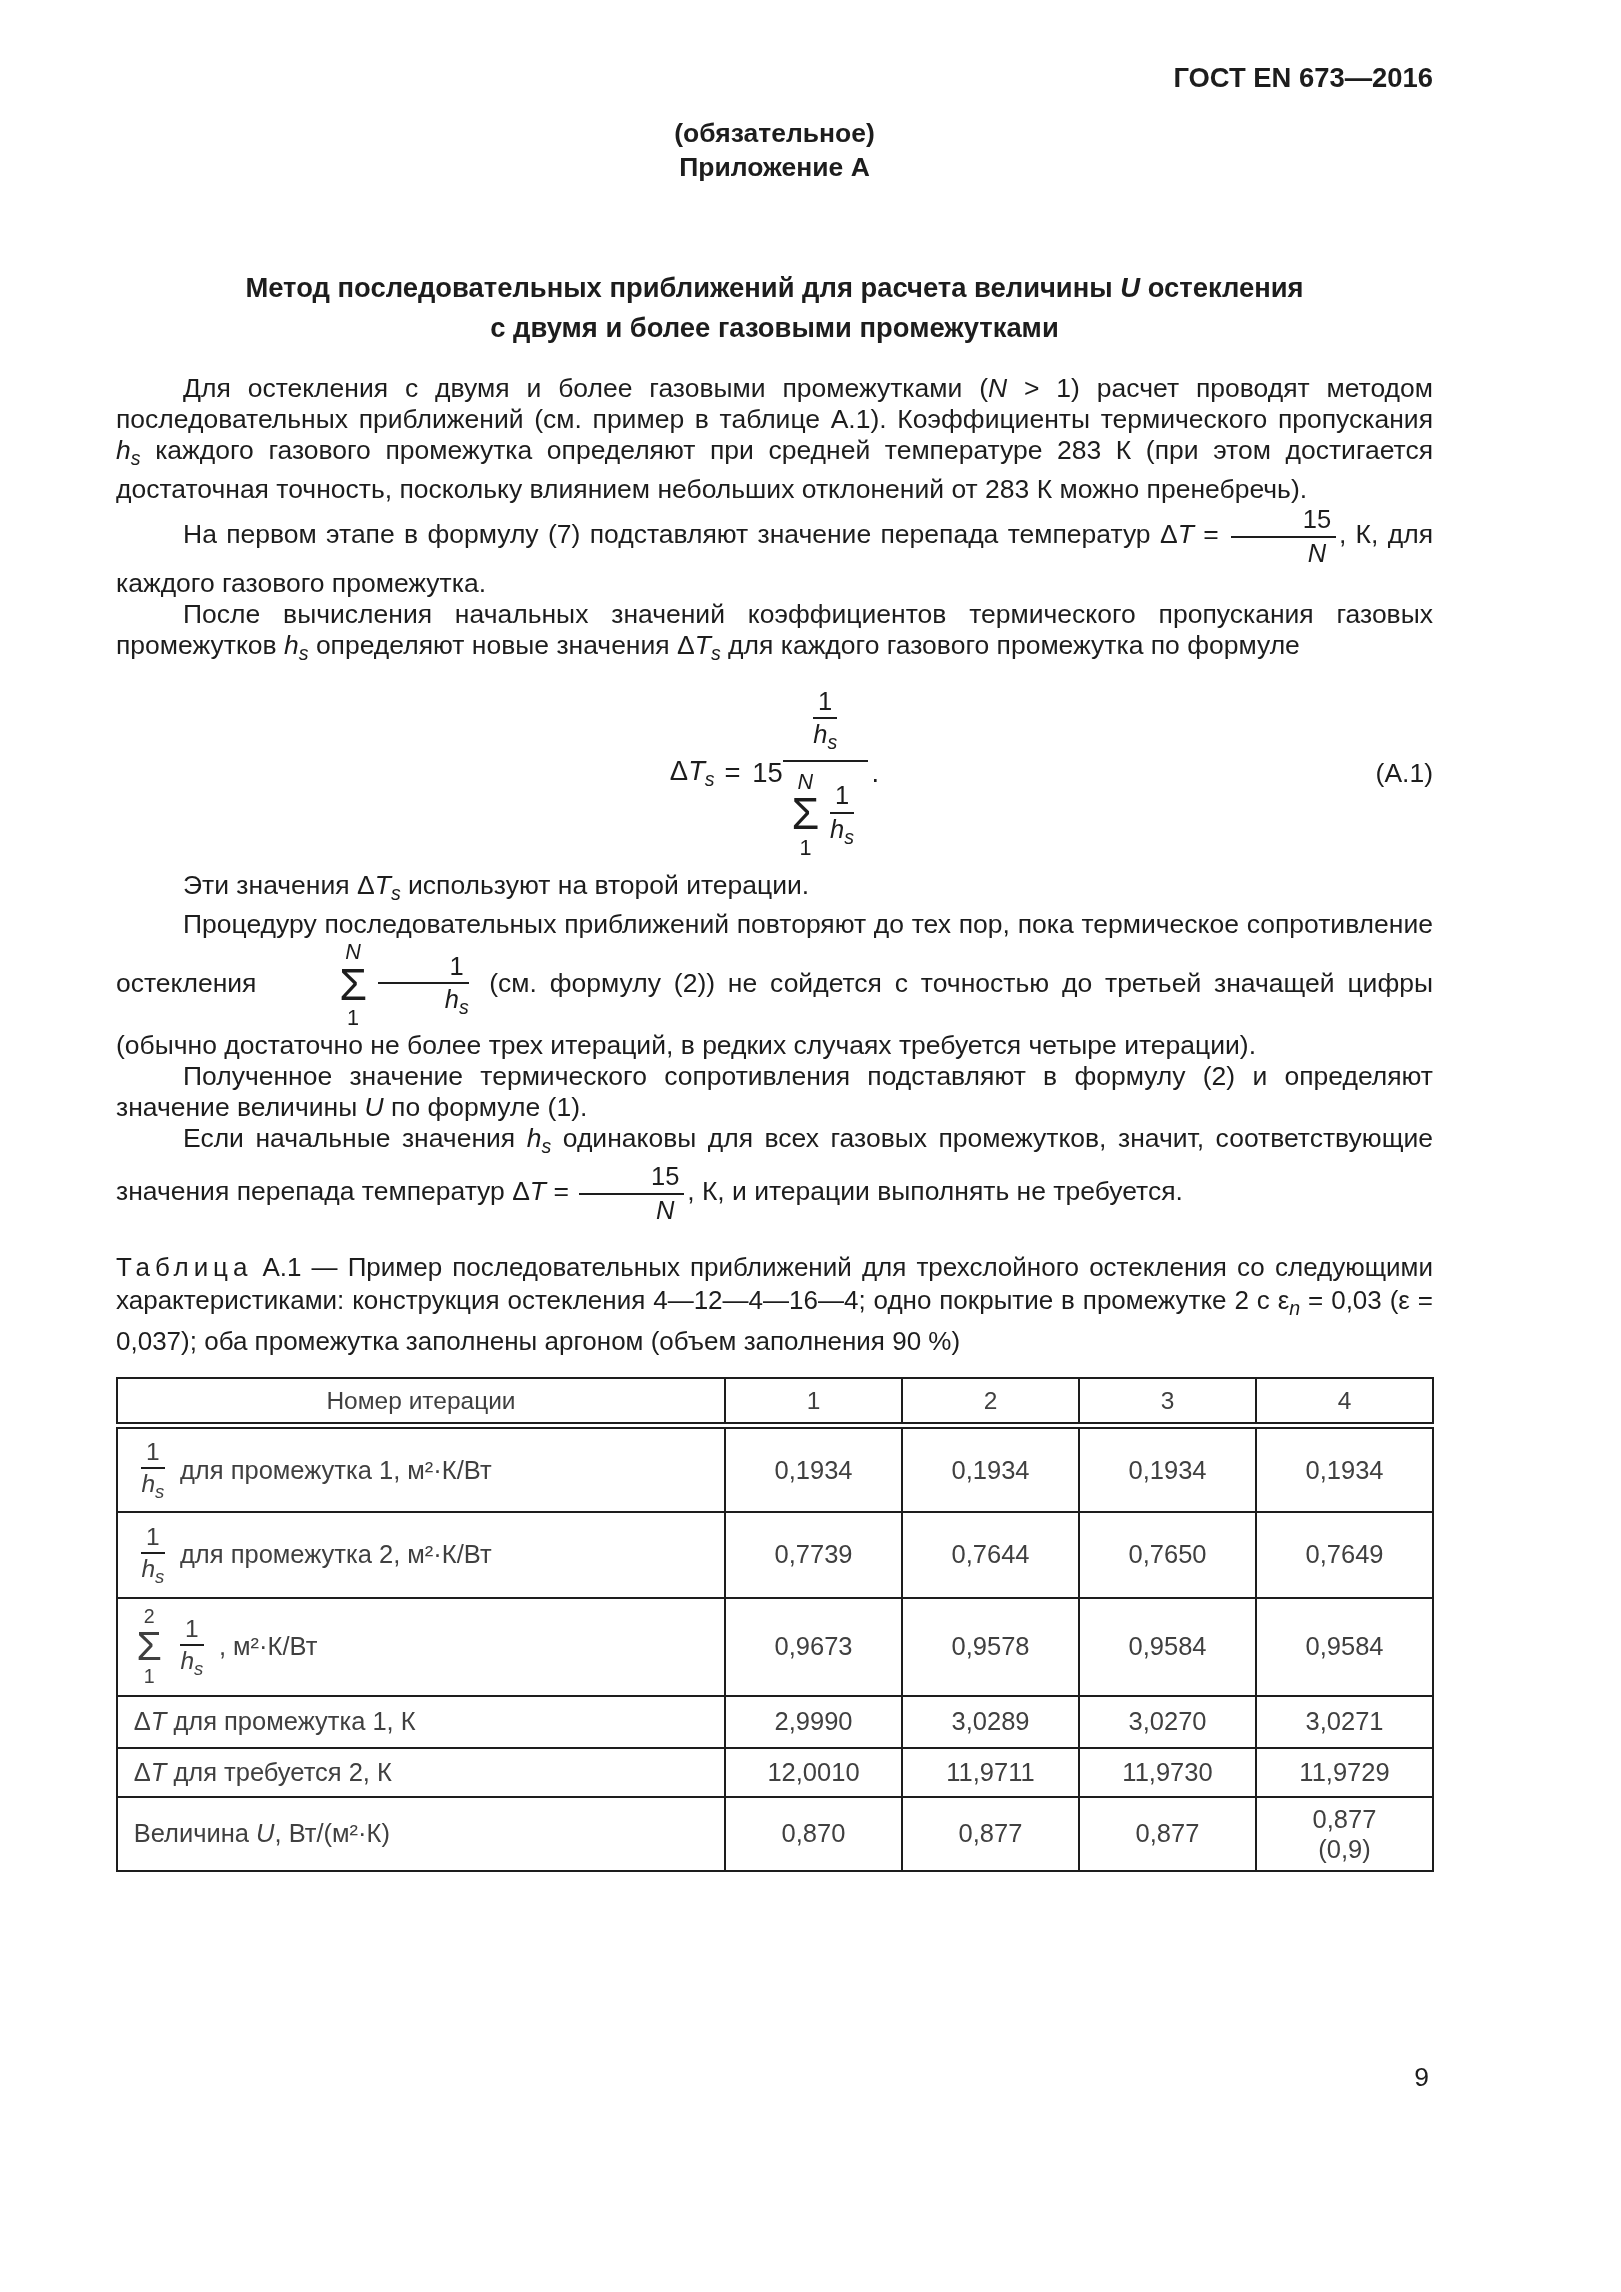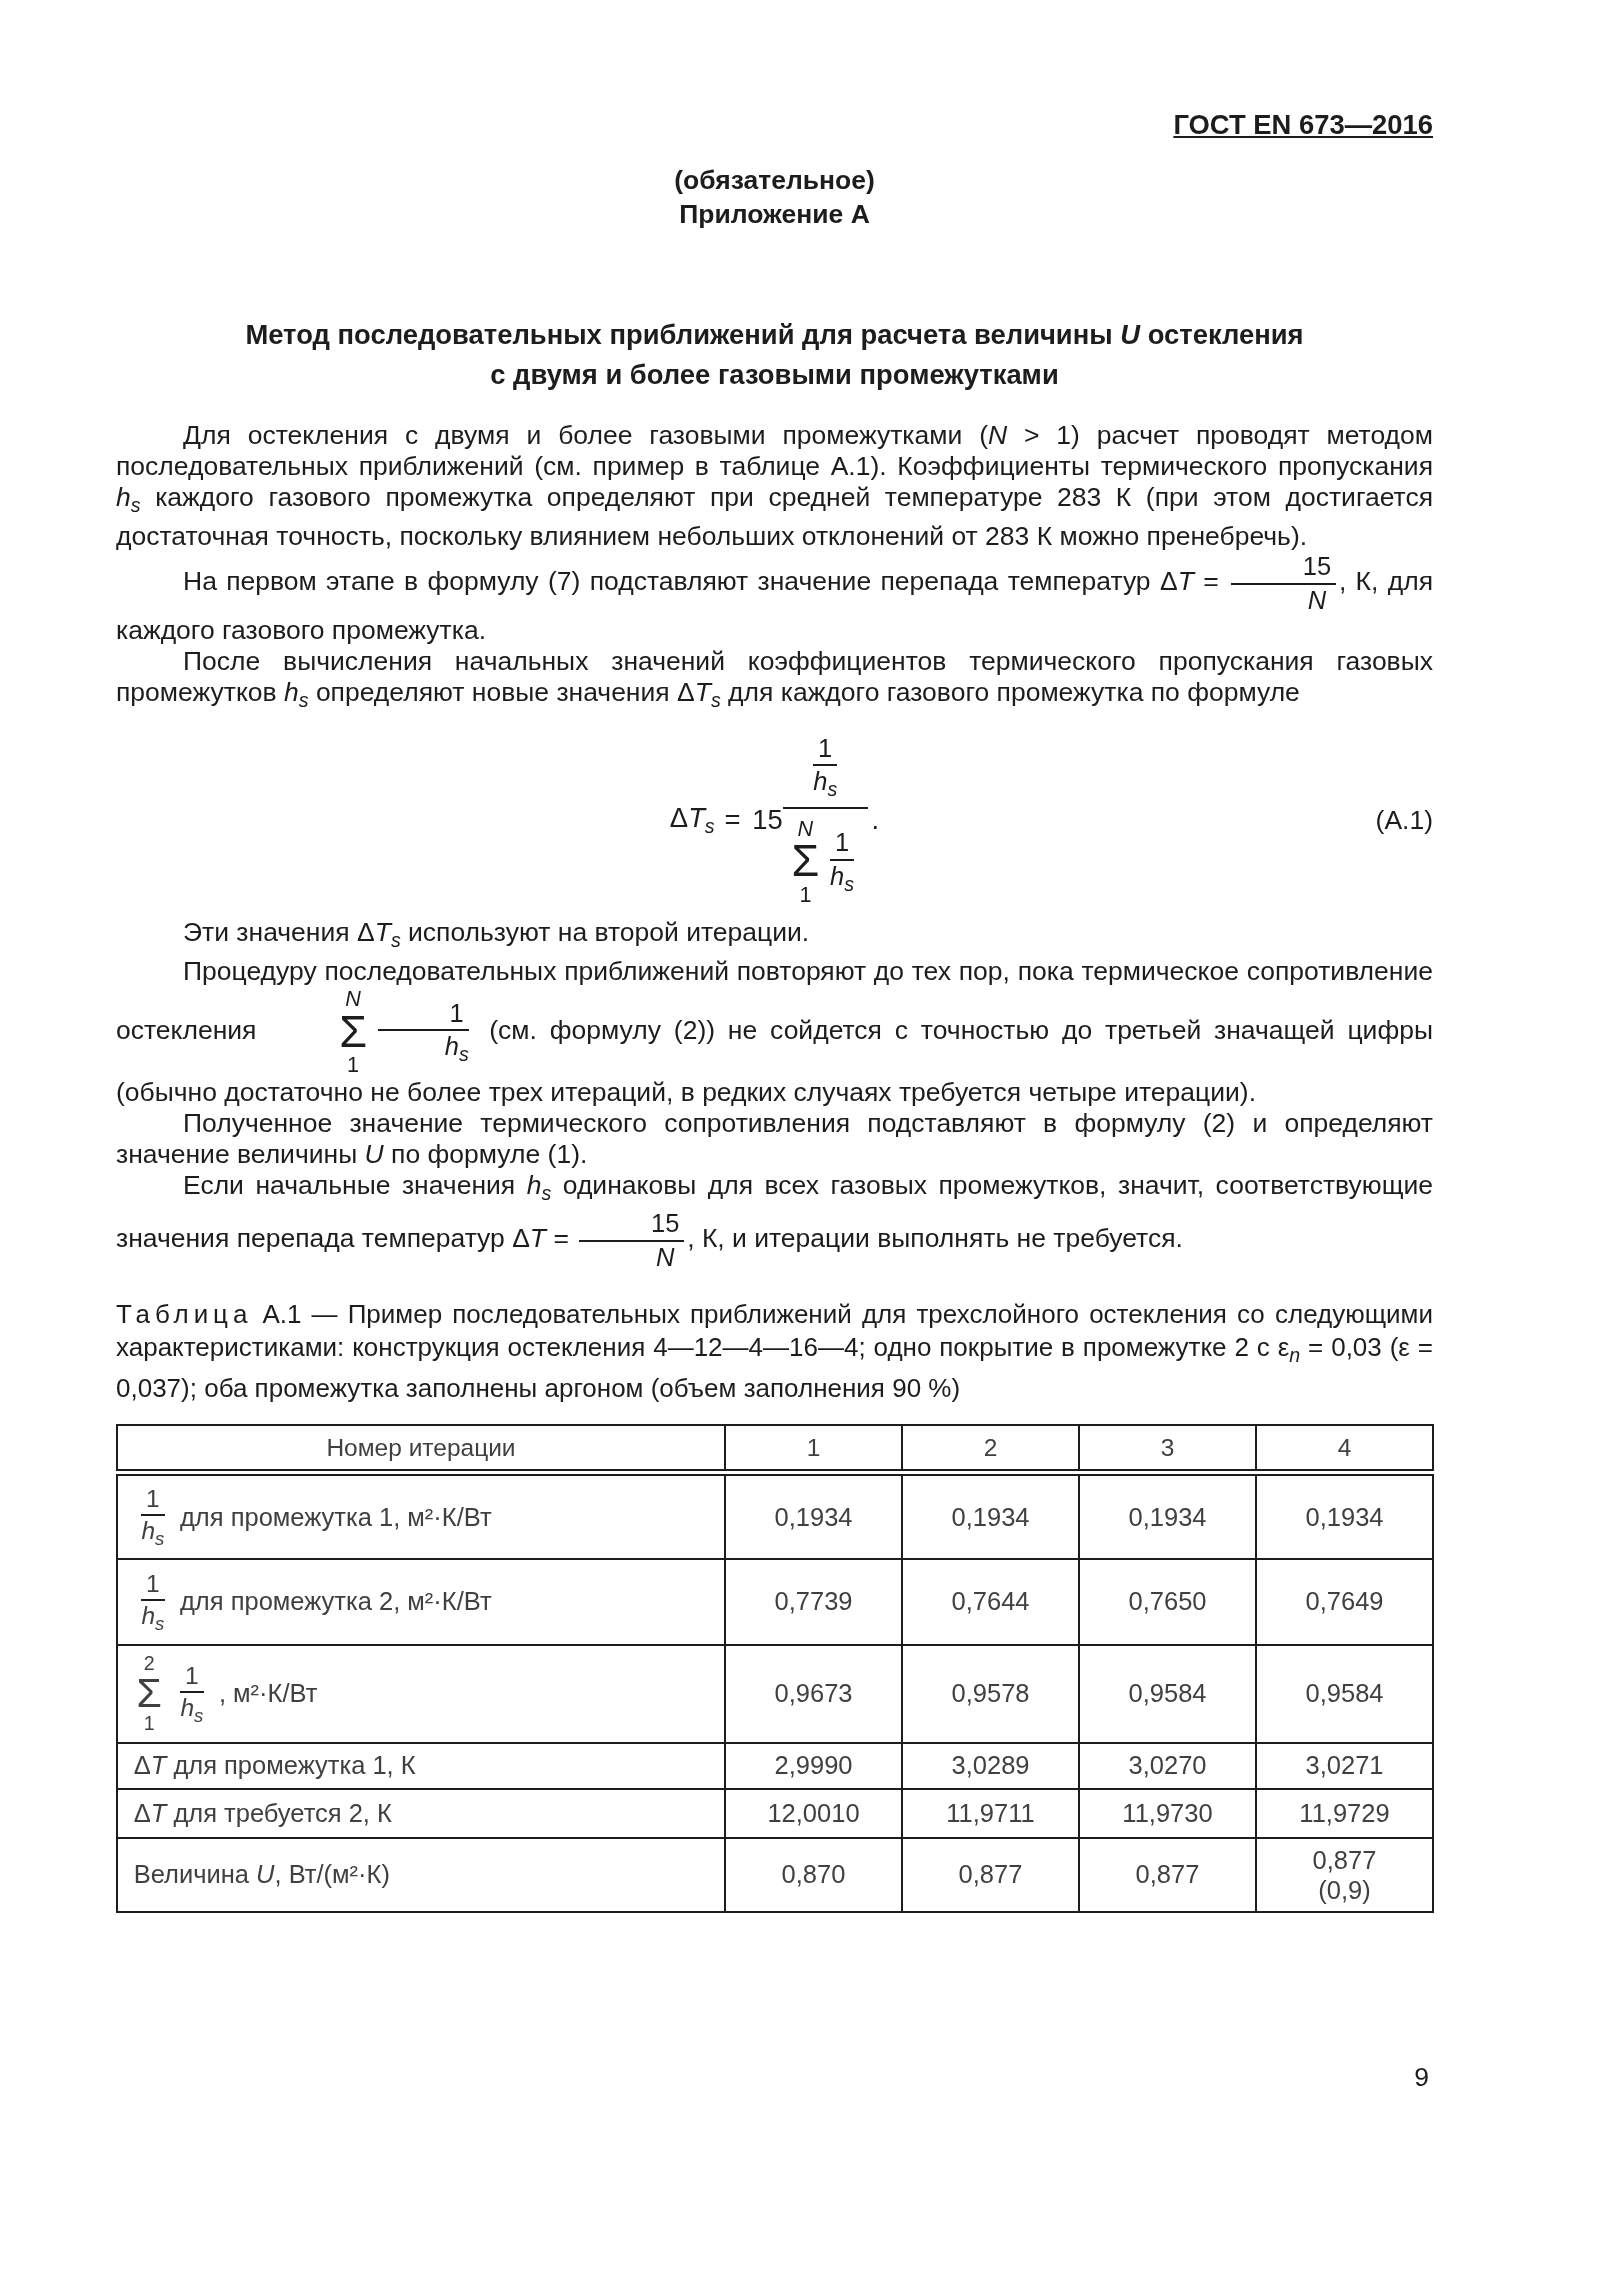--- a/index.html
+++ b/index.html
@@ -4,21 +4,21 @@
 <style>
   html,body { margin:0; padding:0; background:#9a9a9a; }
   .page {
     position:relative; width:1621px; height:2293px; margin:0 auto;
     background:#ffffff; color:#1d1d1d;
     font-family:"Liberation Sans", sans-serif;
     overflow:hidden;
   }
   .content { position:absolute; left:116px; top:0; width:1317px; }
 
-  .doc-header { padding-top:109px; text-align:right; font-weight:bold; font-size:27.4px;text-decoration:underline; }
+  .doc-header { padding-top:62px; text-align:right; font-weight:bold; font-size:27.4px; }
   .appendix   { margin-top:21.6px; text-align:center; font-weight:bold; font-size:26.5px; line-height:34px; }
   .main-title { margin-top:84px; text-align:center; font-weight:bold; font-size:27.4px; line-height:40px; }
 
   .para { font-size:26.5px; line-height:31px; text-align:justify; margin:0; }
   .ind  { text-indent:67px; }
   .mt   { margin-top:25.5px; }
   i { font-style:italic; }
   .ss { font-style:italic; font-size:19.6px; }
 
   
@@ -206,21 +206,21 @@
                   <span class="bot"><i>h</i><sub class="ss">s</sub></span>
                 </span>
                 <span>, м²·К/Вт</span>
               </div>
             </td>
         <td>0,9673</td>
         <td>0,9578</td>
         <td>0,9584</td>
         <td>0,9584</td>
       </tr>
-      <tr class="data" style="height:46px">
+      <tr class="data" style="height:52px">
         <td class="lbl"><span><span>Δ</span><i>T</i><span> для промежутка 1, К</span></span></td>
         <td>2,9990</td>
         <td>3,0289</td>
         <td>3,0270</td>
         <td>3,0271</td>
       </tr>
       <tr class="data" style="height:49px">
         <td class="lbl"><span><span>Δ</span><i>T</i><span> для требуется 2, К</span></span></td>
         <td>12,0010</td>
         <td>11,9711</td>

